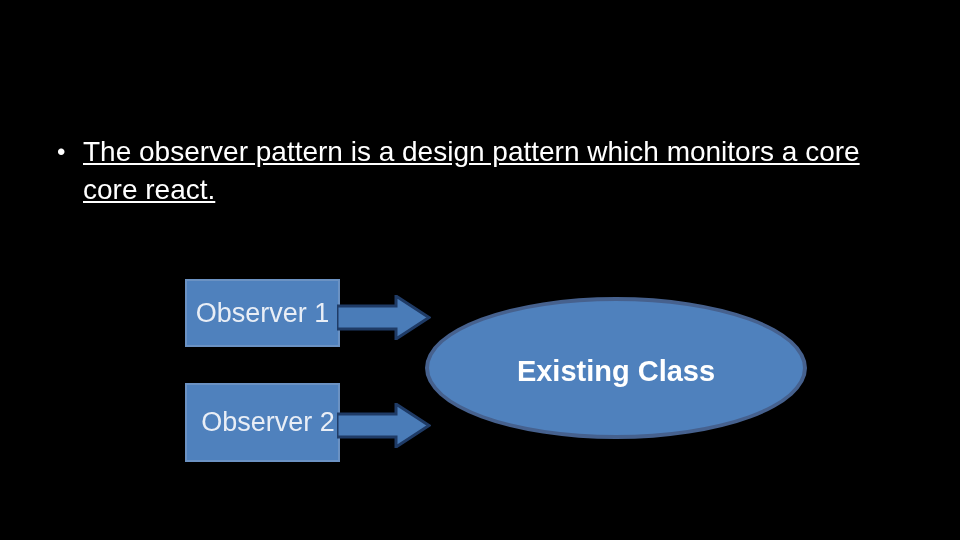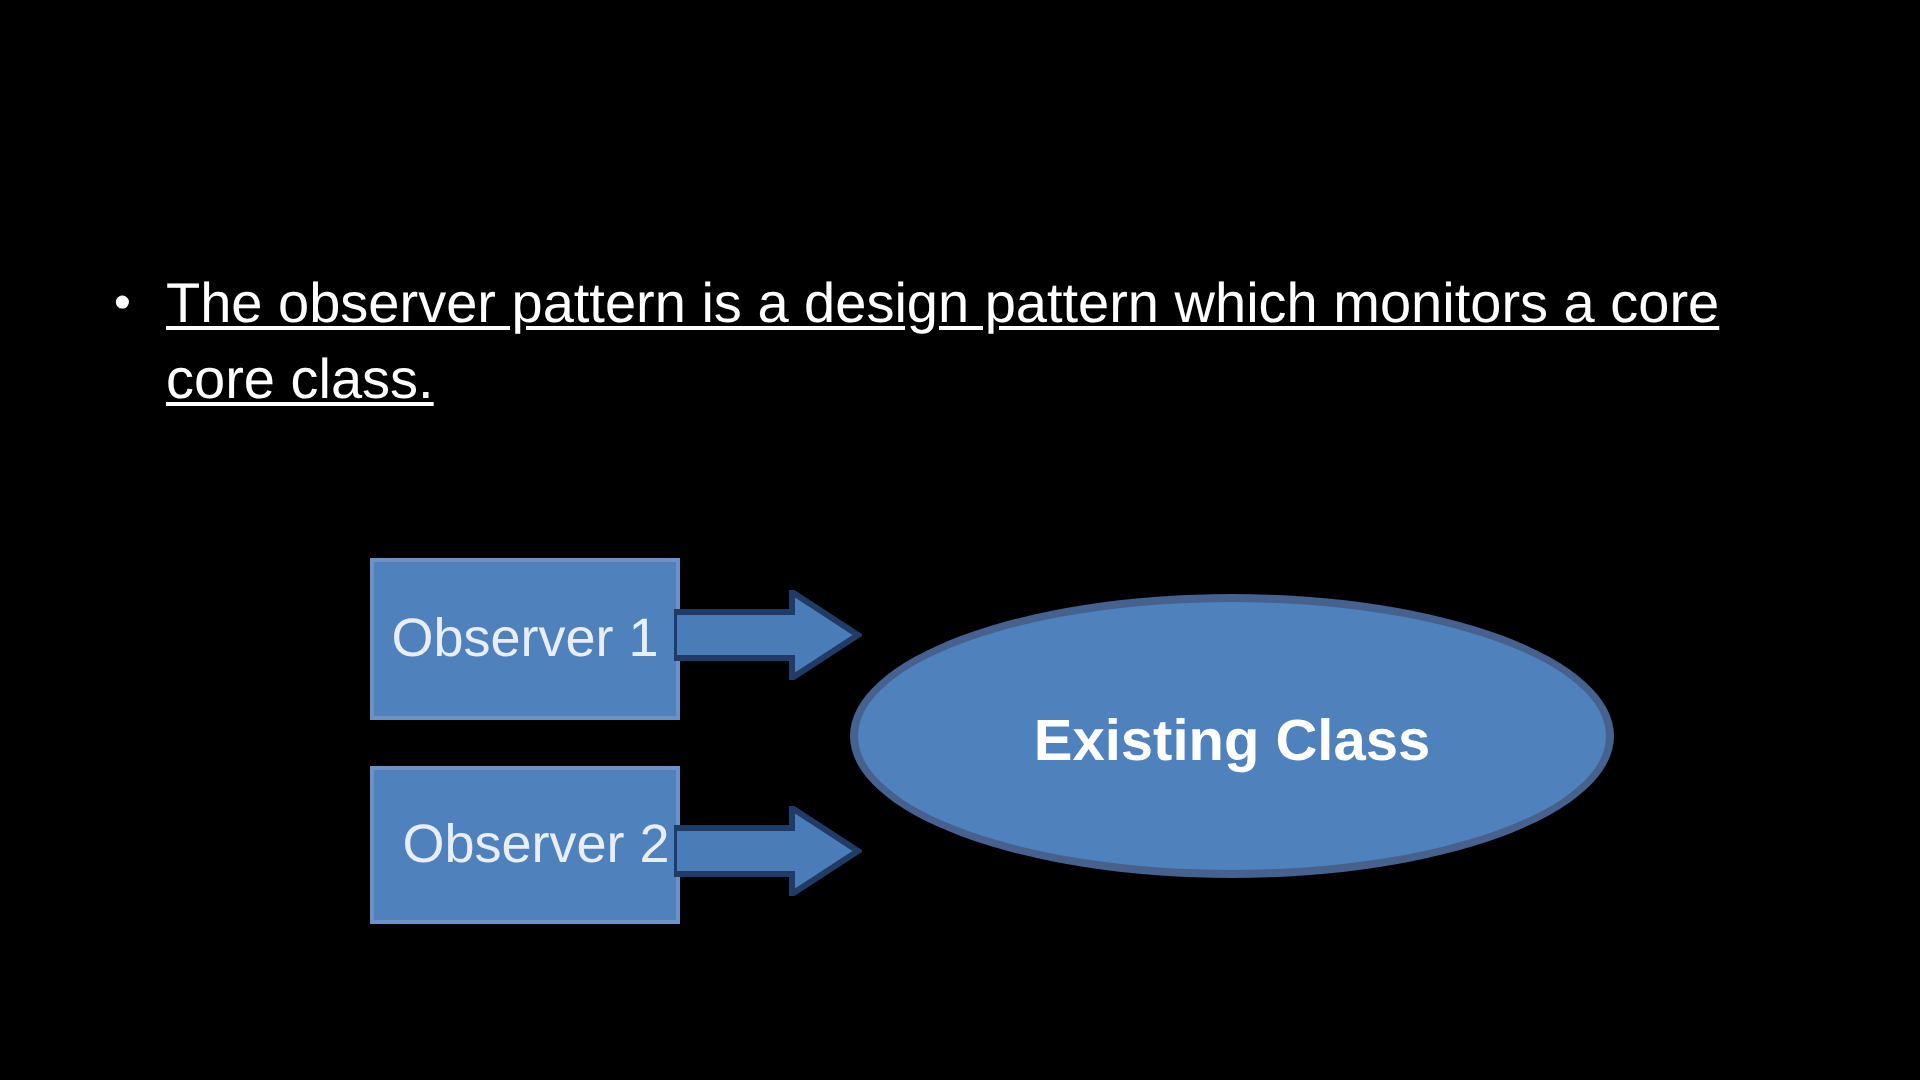--- a/index.html
+++ b/index.html
@@ -49,21 +49,21 @@
     width: 155px;
     background: var(--shape-fill, #4f81bd);
     border: 2px solid var(--box-border, #6b92c3);
     box-sizing: border-box;
     display: flex;
     align-items: center;
     justify-content: center;
     color: var(--box-text, #e9eef6);
     font-size: 27px;
   }
-  .box-observer1 { top: 279px; height: 81px; }
+  .box-observer1 { top: 279px; height: 68px; }
   .box-observer2 { top: 383px; height: 79px; padding-left: 11px; }
   .block-arrow {
     position: absolute;
     left: 337px;
     width: 94px;
     height: 45px;
   }
   .arrow-1 { top: 295px; }
   .arrow-2 { top: 403px; }
   .block-arrow polygon {
@@ -96,21 +96,21 @@
 </head>
 <body>
 
 <div class="slide">
 
 
   <div class="bullet-paragraph">
     <span class="bullet-marker">•</span>
     <div class="bullet-lines">
       <div>The observer pattern is a design pattern which monitors a core</div>
-      <div>core class.</div>
+      <div>core react.</div>
     </div>
   </div>
 
   <div class="diagram">
 
     <div class="diagram-box box-observer1">
       <span>Observer 1</span>
     </div>
 
     <div class="diagram-box box-observer2">

